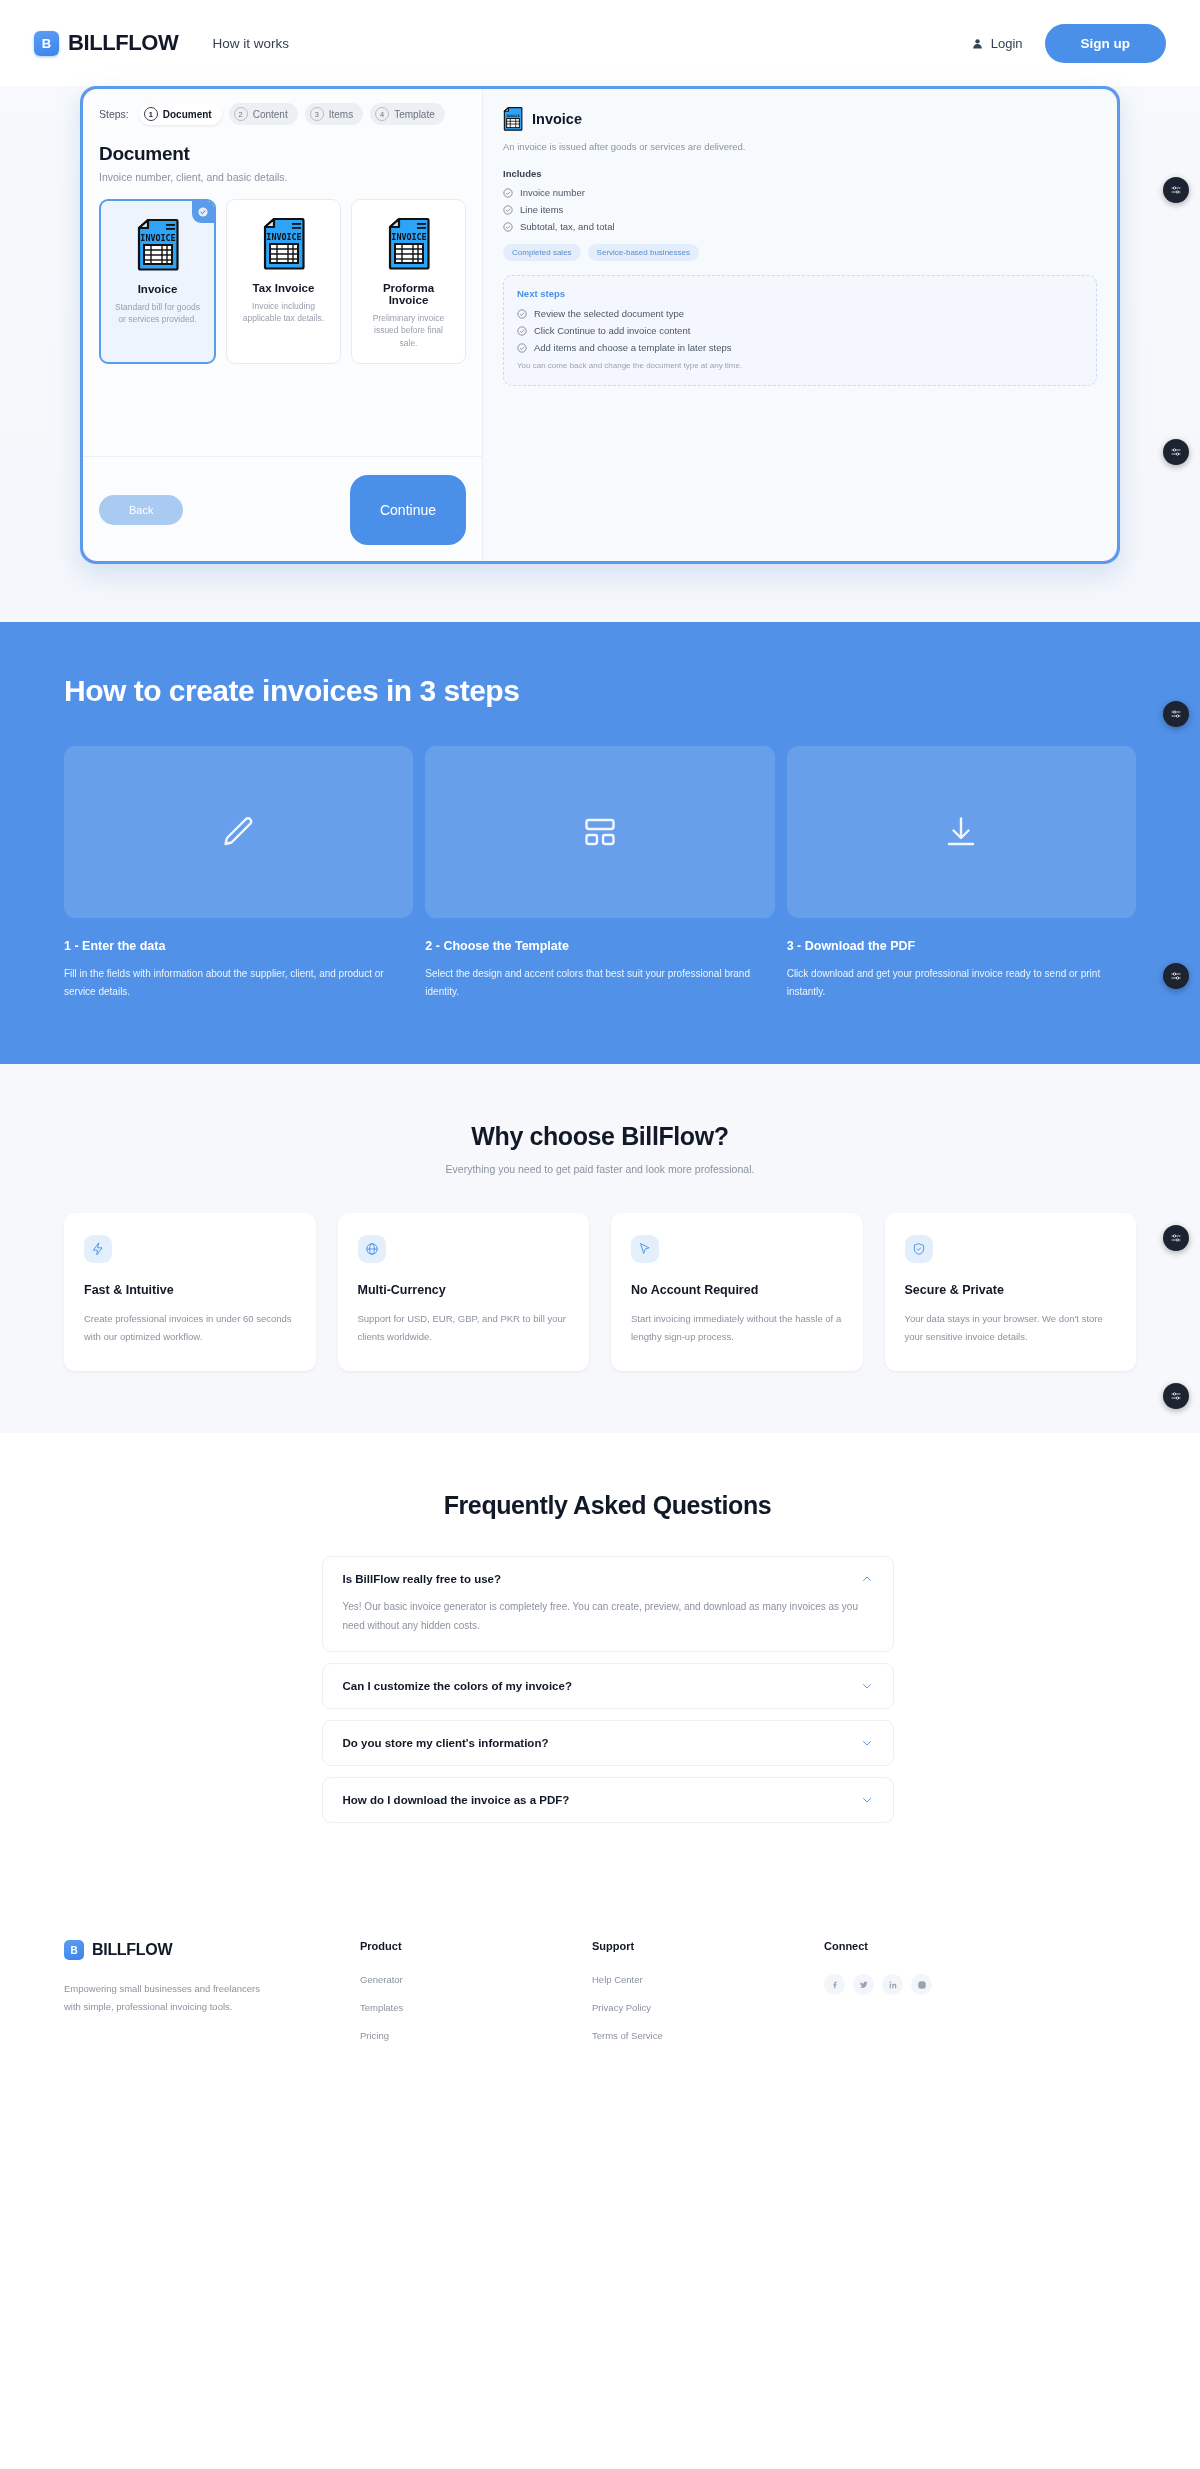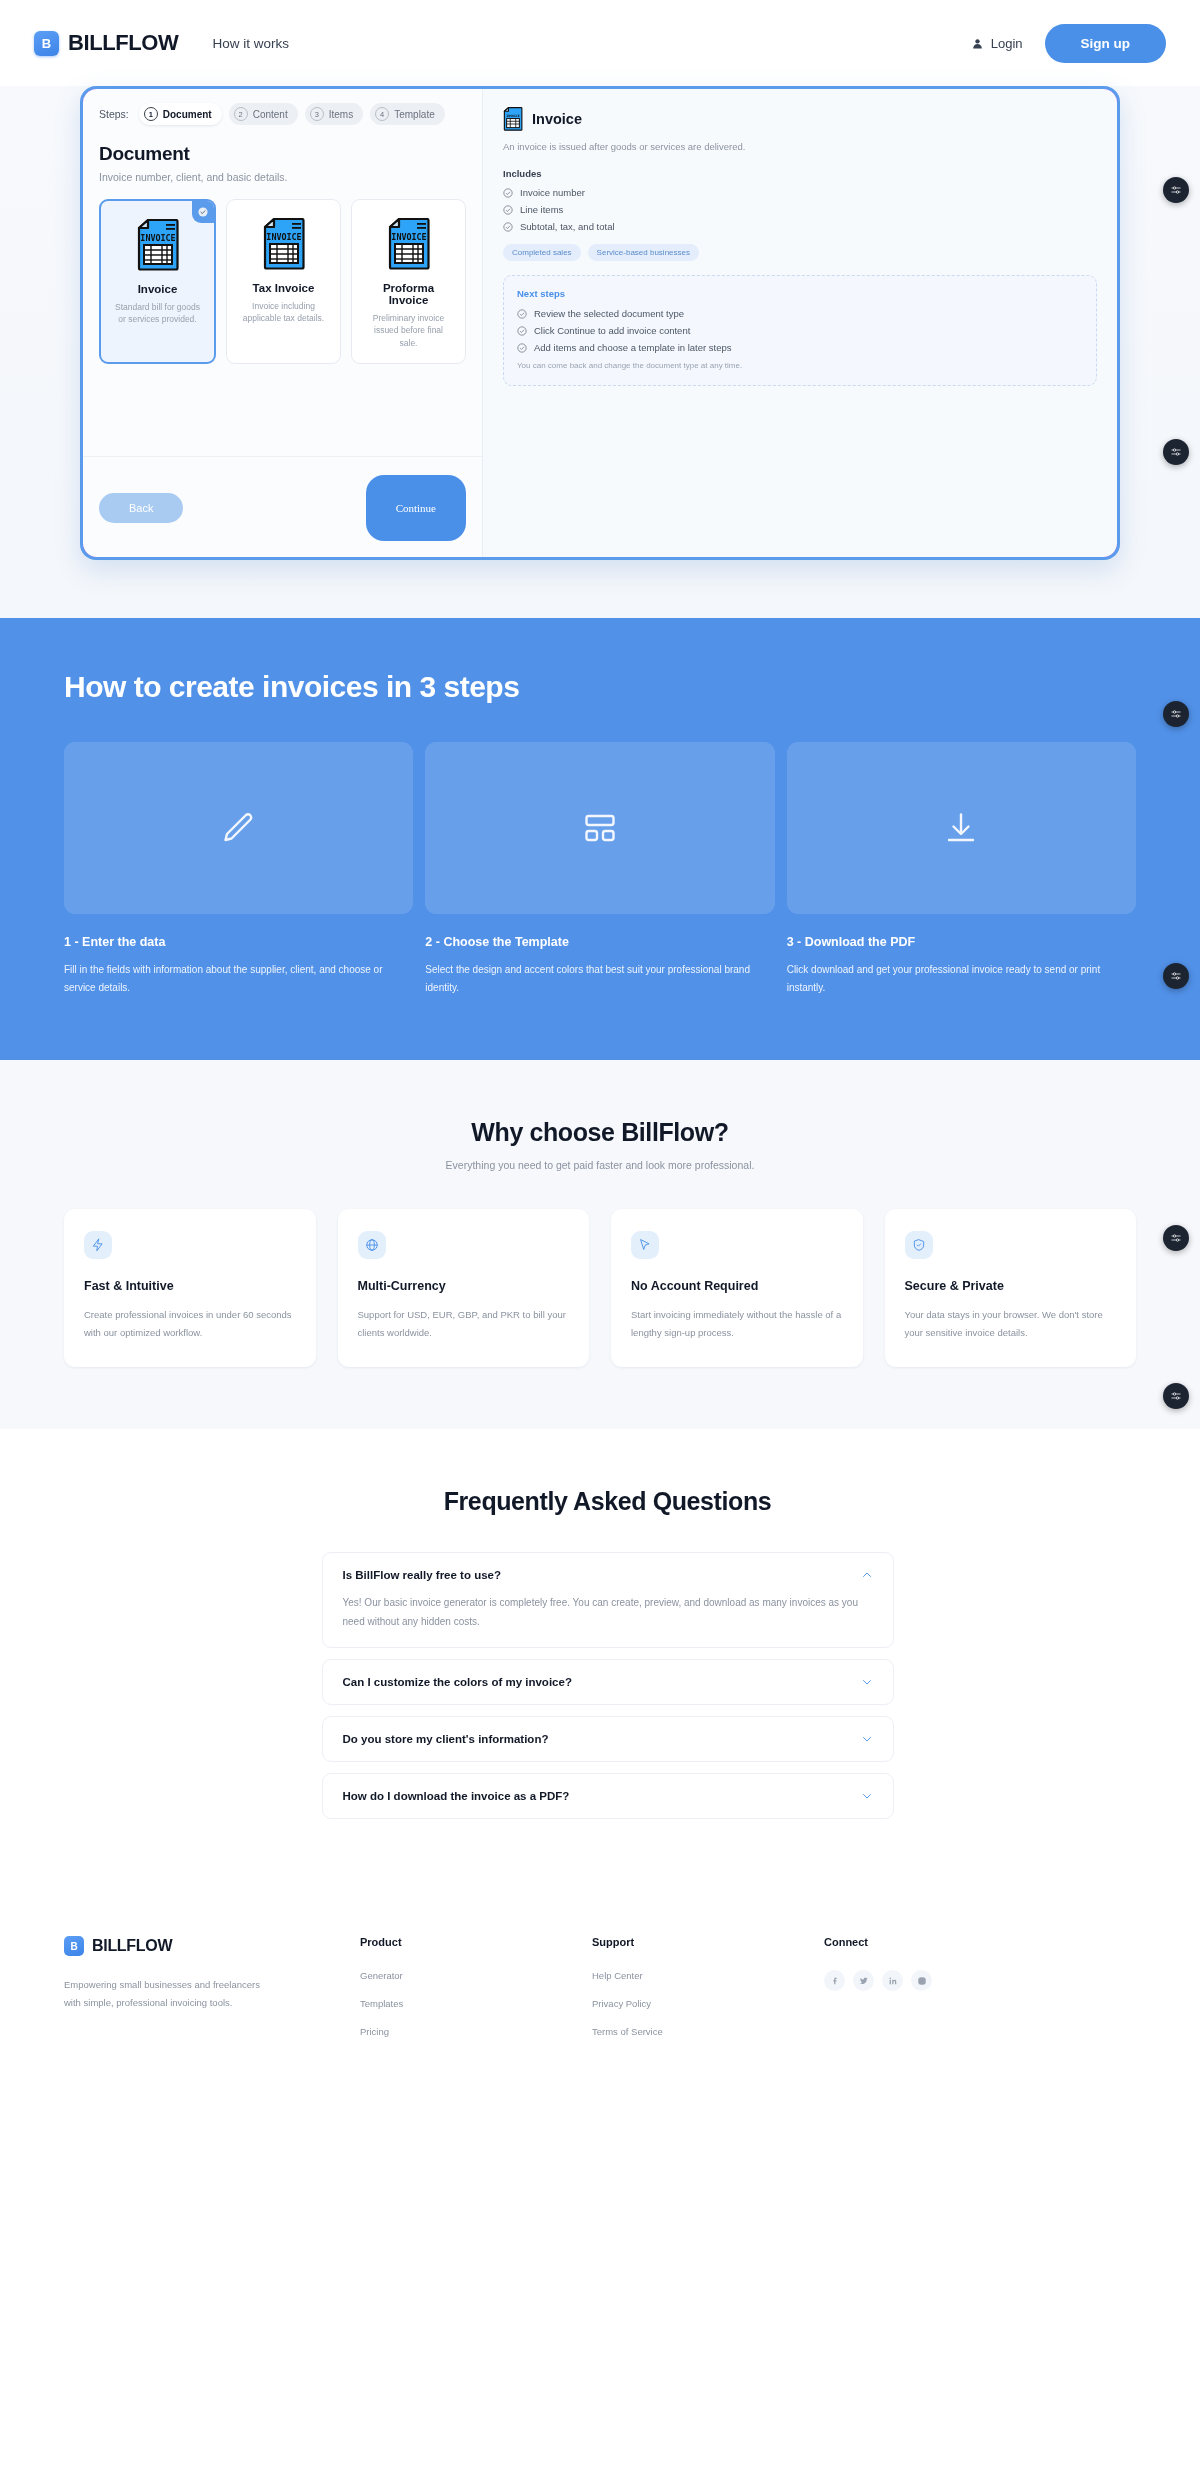--- a/index.html
+++ b/index.html
@@ -101,21 +101,21 @@
 
   .left-spacer { flex:1; min-height:92px; }
   .panel-divider { border-top:1px solid #edf1f6; margin:0 -16px 14px -16px; }
   .btn-row { display:flex; justify-content:space-between; align-items:center; padding-top:4px; }
   .btn-back {
     background:#a9cbf2; color:#ffffff; border:none; border-radius:18px;
     padding:9px 30px; font-size:11px; cursor:pointer; font-family:inherit;
   }
   .btn-continue {
     background:#4a90e8; color:#ffffff; border:none; border-radius:18px;
-    padding:27px 30px; font-size:11px; cursor:pointer; font-family:Liberation Serif, serif;
+    padding:27px 30px; font-size:14px; cursor:pointer; font-family:Liberation Sans, sans-serif;
   }
 
   
   .builder-right { flex:1; background:#f7fafd; padding:18px 20px; }
   .ir-head { display:flex; align-items:center; gap:9px; }
   .ir-ico { width:20px; height:24px; }
   .ir-title { font-size:14.5px; font-weight:600; color:#111827; }
   .ir-desc { font-size:9.5px; color:#8b93a0; margin-top:9px; line-height:1.5; }
   .ir-sec { font-size:9.5px; font-weight:700; color:#374151; margin-top:14px; margin-bottom:8px; }
   .ir-item { display:flex; align-items:center; gap:7px; font-size:9.5px; color:#4b5563; margin-bottom:6px; }
@@ -415,21 +415,21 @@
   <div class="steps-sec">
     <div class="steps-h">How to create invoices in 3 steps</div>
     <div class="steps-grid">
       <div class="step-col">
         <div class="step-box">
           <svg viewBox="0 0 24 24" stroke-linecap="round" stroke-linejoin="round">
               <path d="M16.5 3.5a2.1 2.1 0 0 1 3 3L7 19l-4 1 1-4z"></path>
             </svg>
         </div>
         <div class="step-t">1 - Enter the data</div>
-        <div class="step-d">Fill in the fields with information about the supplier, client, and choose or service details.</div>
+        <div class="step-d">Fill in the fields with information about the supplier, client, and product or service details.</div>
       </div>
       <div class="step-col">
         <div class="step-box">
           <svg viewBox="0 0 24 24" stroke-linecap="round" stroke-linejoin="round">
               <rect x="3" y="4" width="18" height="6" rx="1.5"></rect>
               <rect x="3" y="14" width="7" height="6" rx="1.5"></rect>
               <rect x="14" y="14" width="7" height="6" rx="1.5"></rect>
             </svg>
         </div>
         <div class="step-t">2 - Choose the Template</div>

